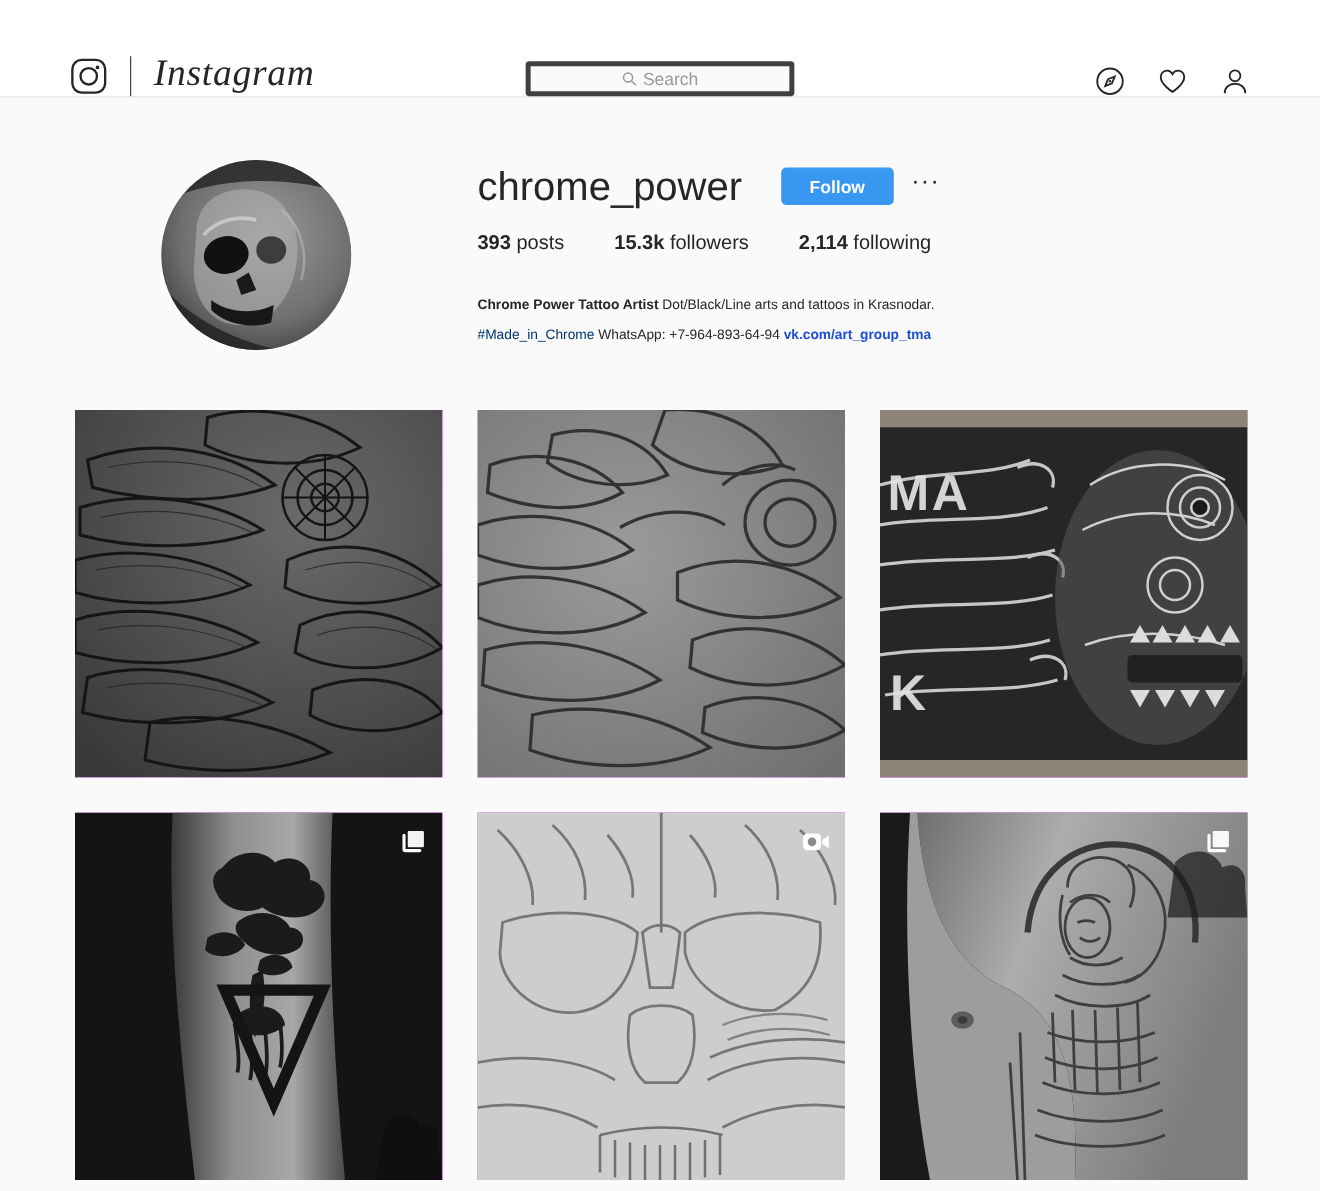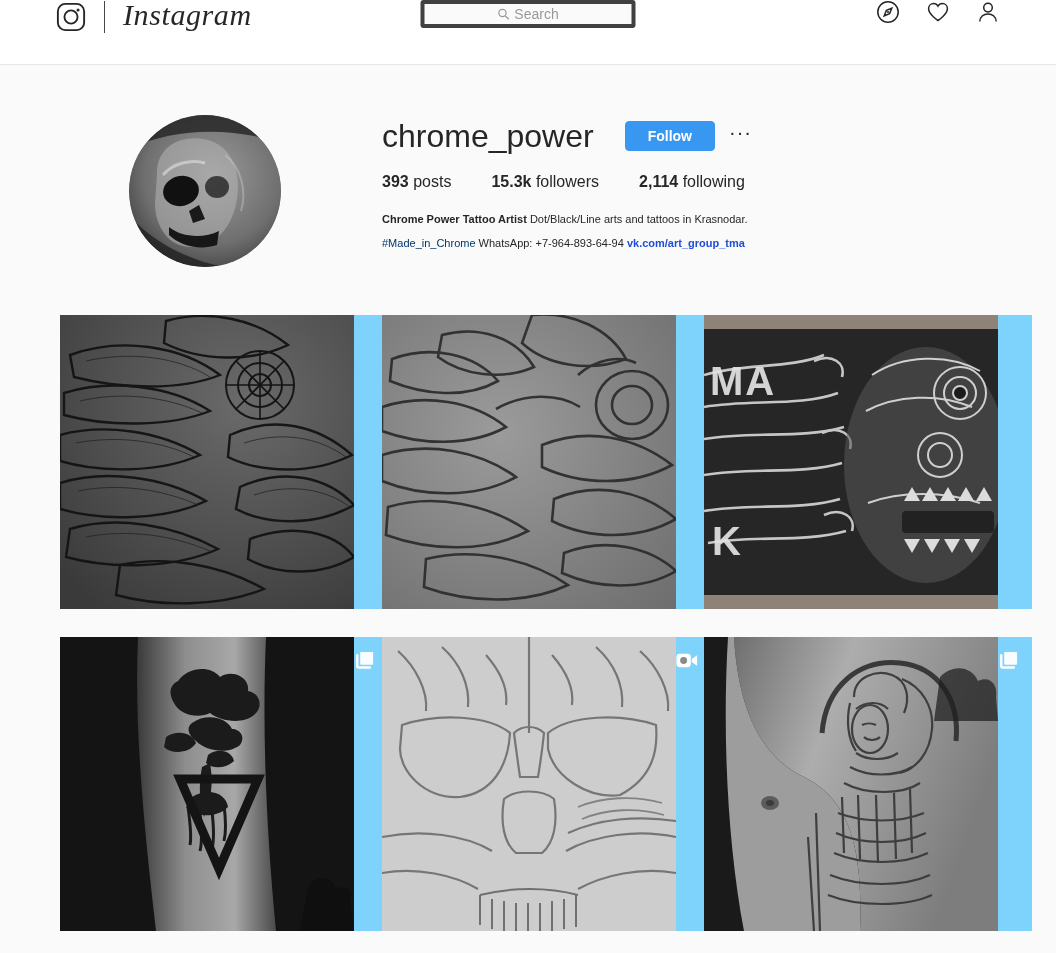--- a/index.html
+++ b/index.html
@@ -6,25 +6,25 @@
   html, body {
     width: 1056px; height: 953px;
     background: #fafafa;
     font-family: "Liberation Sans", sans-serif;
     color: #262626;
     overflow: hidden;
   }
 
   
   .navbar {
-    height: 65px;
+    height: 78px;
     background: #ffffff;
     border-bottom: 1px solid #e6e6e6;
     display: flex;
-    align-items: flex-start;
+    align-items: flex-end;
     position: relative;
   }
   .nav-left {
     display: flex;
     align-items: center;
     margin-left: 56px;
   }
   .ig-glyph { width: 30px; height: 30px; display: block; }
   .nav-divider {
     width: 1px; height: 32px;
@@ -121,43 +121,43 @@
     color: #262626;
     cursor: pointer;
     line-height: 10px;
     padding-bottom: 8px;
   }
 
   .stats {
     display: flex;
     gap: 40px;
     font-size: 16px;
-    margin-bottom: 16px;
+    margin-bottom: 28px;
   }
   .stats li { list-style: none; }
   .stats b { font-weight: bold; }
 
   .bio { font-size: 11px; line-height: 24px; max-width: 600px; }
   .bio .full-name { font-weight: bold; }
   .bio .tag { color: #003569; }
   .bio .link { color: #1d4ed8; font-weight: bold; }
 
   
   .grid {
     margin: 48px 0 0 60px;
     display: grid;
     grid-template-columns: repeat(3, 294px);
     gap: 28px;
     width: 936px;
   }
   .cell {
-    width: 328px; height: 294px;
+    width: 294px; height: 294px;
     position: relative;
     overflow: hidden;
-    background: #7dd3fc;
+    background: #d946ef;
     cursor: pointer;
   }
   .cell svg { display: block; width: 294px; height: 294px; }
   .badge {
     position: absolute;
     top: 12px; right: 12px;
     width: 23px; height: 23px;
   }
   .badge svg { width: 23px; height: 23px; display: block; }
 </style>

